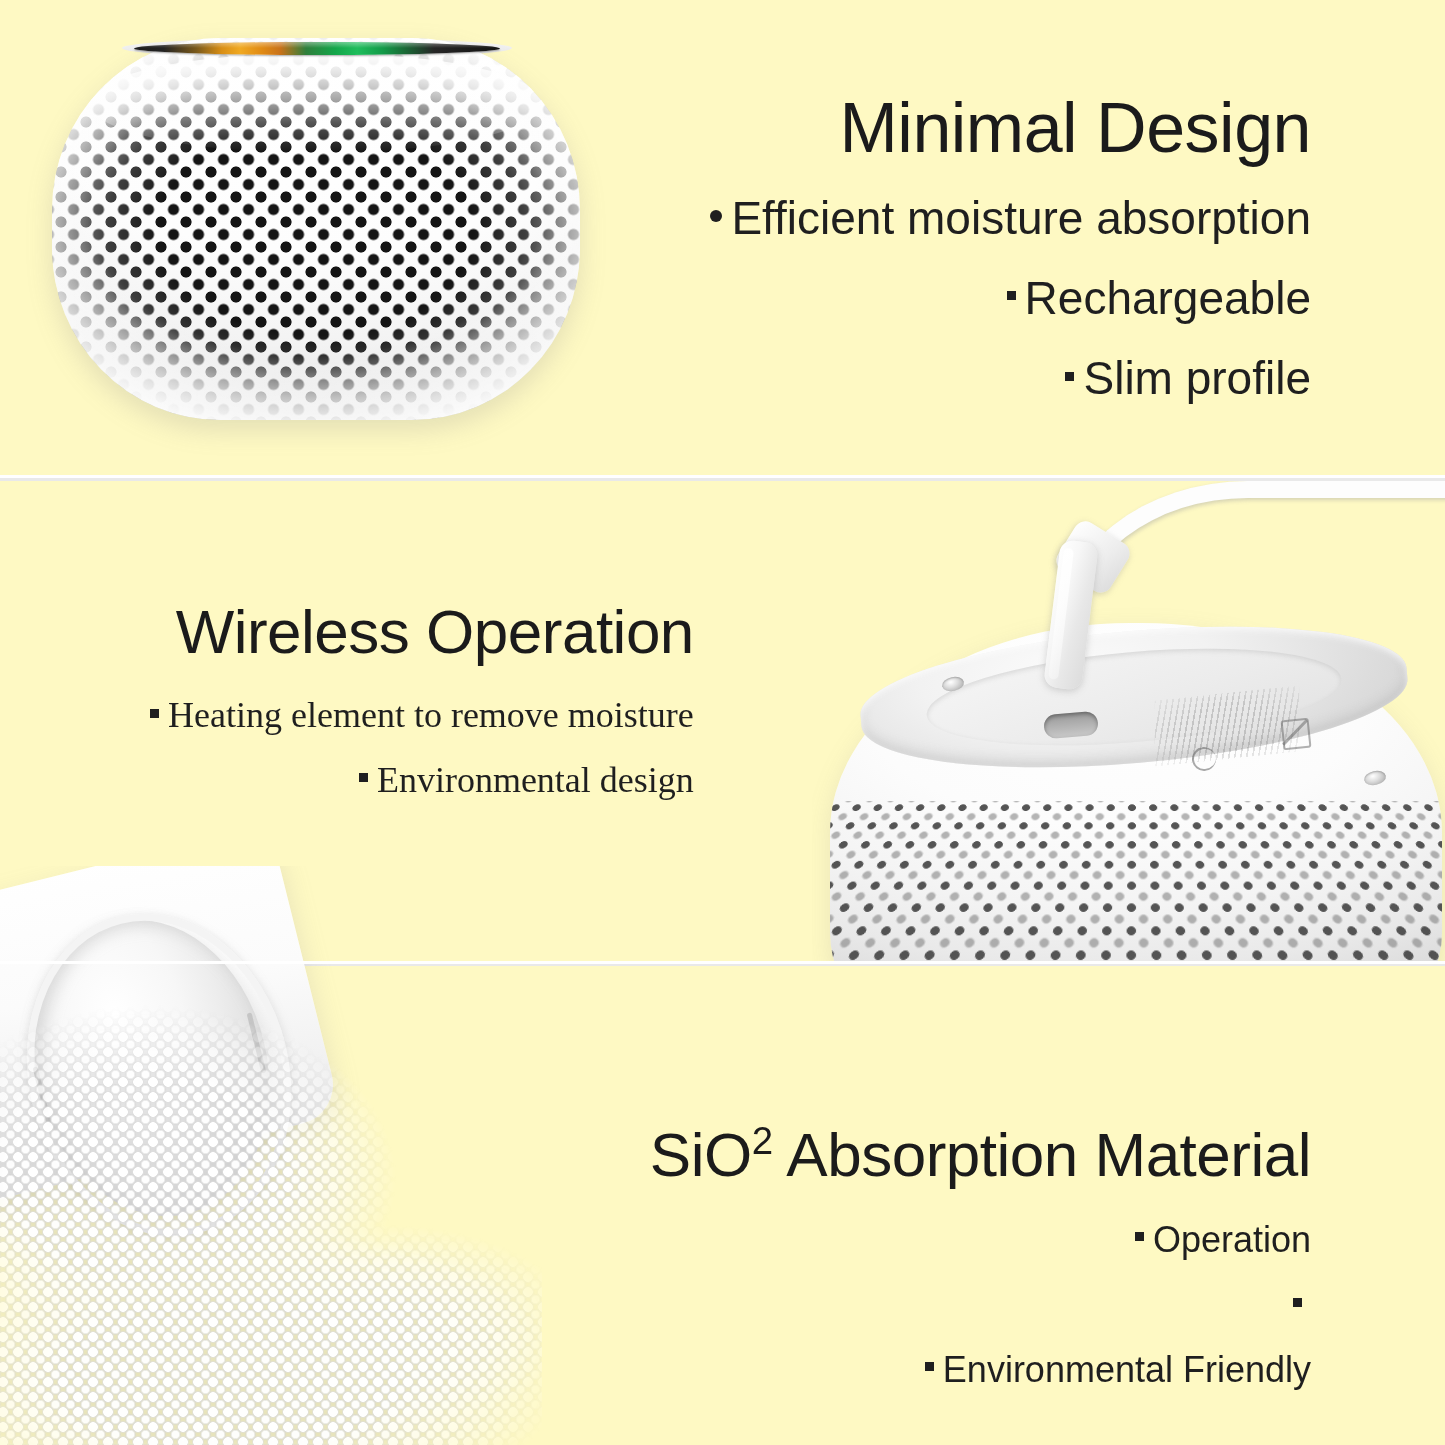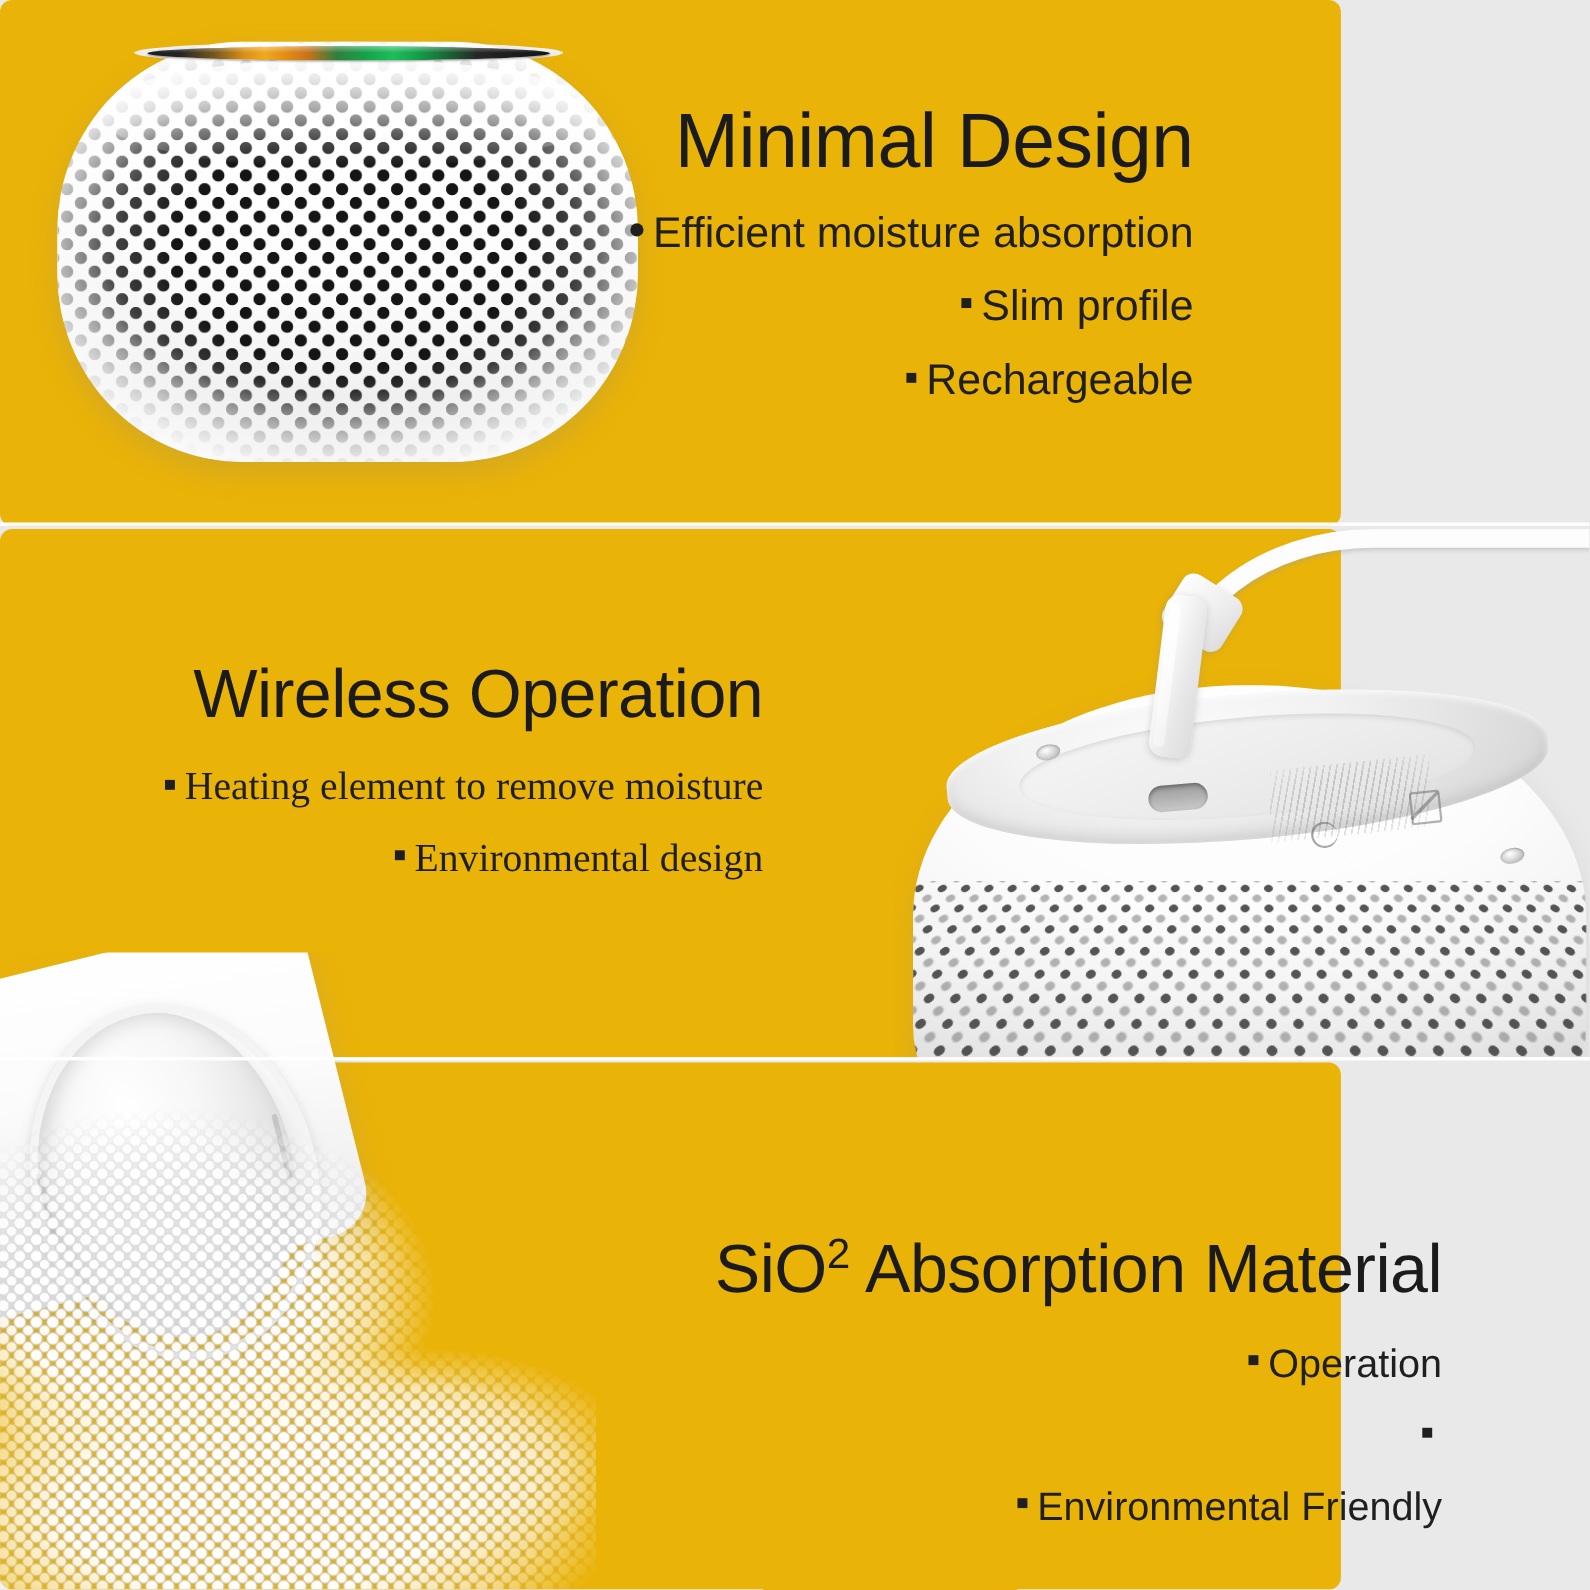--- a/index.html
+++ b/index.html
@@ -6,21 +6,21 @@
   body{
     width:1445px;height:1445px;
     background:#e9e9e9;
     font-family:"Liberation Sans","DejaVu Sans",sans-serif;
     overflow:hidden;
     position:relative;
   }
   .page{position:absolute;inset:0;width:1445px;height:1445px;background:#e9e9e9;}
 
   
-  .panel{position:absolute;left:0;width:1219px;overflow:hidden;background:#eab308;border-radius:11px;}
+  .panel{position:absolute;left:0;width:1445px;overflow:hidden;background:#fef9c3;}
   #panel-1{top:0;height:478px;}
   #panel-2{top:481px;height:482px;}
   #panel-3{top:966px;height:479px;}
 
   .divider{position:absolute;left:0;width:1445px;height:3px;background:#ffffff;z-index:40;}
   #divider-1{top:475px;}
   #divider-2{top:961px;}
 
   
   .textblock{position:absolute;z-index:30;}
@@ -41,21 +41,21 @@
   }
   .bullets li .bullet{display:inline-block;margin-right:9px;vertical-align:middle;position:relative;}
   .bullets li .btxt{vertical-align:middle;}
 
   .sq{width:9px;height:9px;background:#1f1f1f;top:-3px;}
   .rd{width:12px;height:12px;border-radius:50%;background:#1f1f1f;top:-3px;}
 
   
   #text-minimal-design{right:134px;top:92px;text-align:right;}
   #text-minimal-design .heading{font-size:70px;margin:0 0 12px 0;}
-  #text-minimal-design .bullets li{font-size:39px;line-height:1.67;}
+  #text-minimal-design .bullets li{font-size:46px;line-height:1.67;}
 
   
   #text-wireless-operation{left:150px;top:600px;text-align:right;}
   #text-wireless-operation .heading{font-size:62px;margin:0 0 18px 0;}
   #text-wireless-operation .bullets li{font-size:36px;line-height:1.72;font-family:Liberation Serif, serif;}
 
   
   #text-sio2-material{right:134px;top:1121px;text-align:right;}
   #text-sio2-material .heading{font-size:62px;margin:0 0 18px 0;}
   #text-sio2-material .bullets li{font-size:36px;line-height:1.77;}
@@ -308,22 +308,22 @@
         <div class="dev-shade"></div>
         <div class="dev-gloss"></div>
       </div>
       <div class="dev-lens"></div>
     </div>
 
     <div class="textblock" id="text-minimal-design">
       <div class="heading">Minimal Design</div>
       <ul class="bullets">
         <li><span class="bullet rd"></span><span class="btxt">Efficient moisture absorption</span></li>
+        <li><span class="bullet sq"></span><span class="btxt">Rechargeable</span></li>
         <li><span class="bullet sq"></span><span class="btxt">Slim profile</span></li>
-        <li><span class="bullet sq"></span><span class="btxt">Rechargeable</span></li>
       </ul>
     </div>
 
   </section>
 
   <div class="divider" id="divider-1"></div>
 
   <section class="panel" id="panel-2"></section>
 
   <div id="device-back-image">

